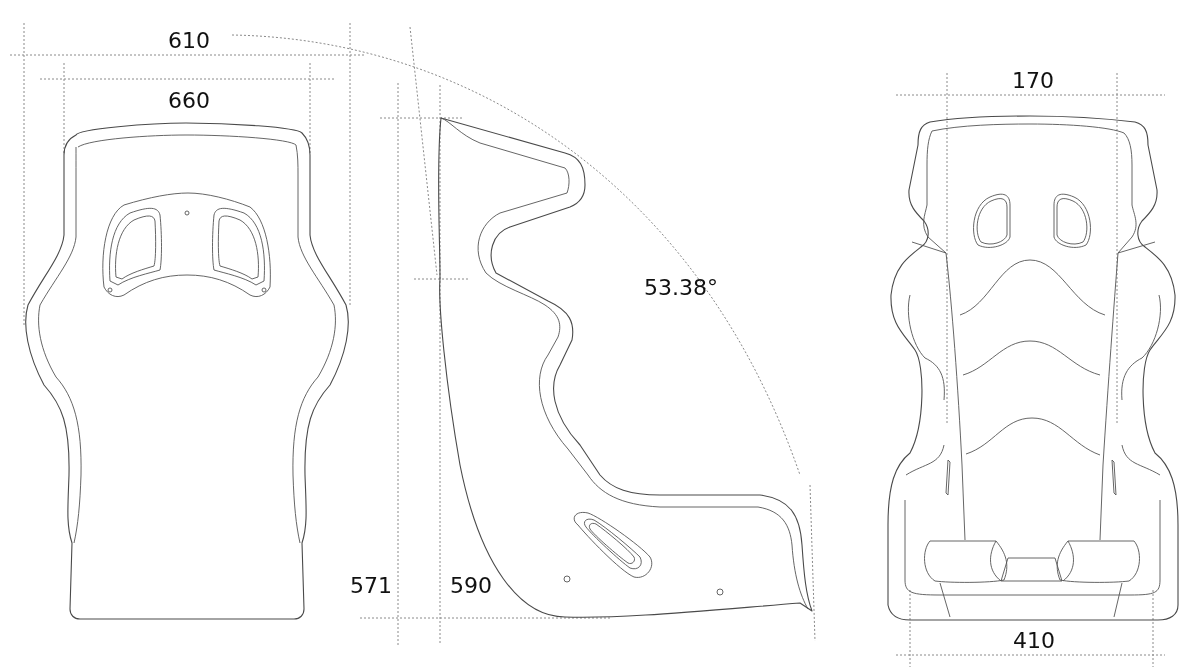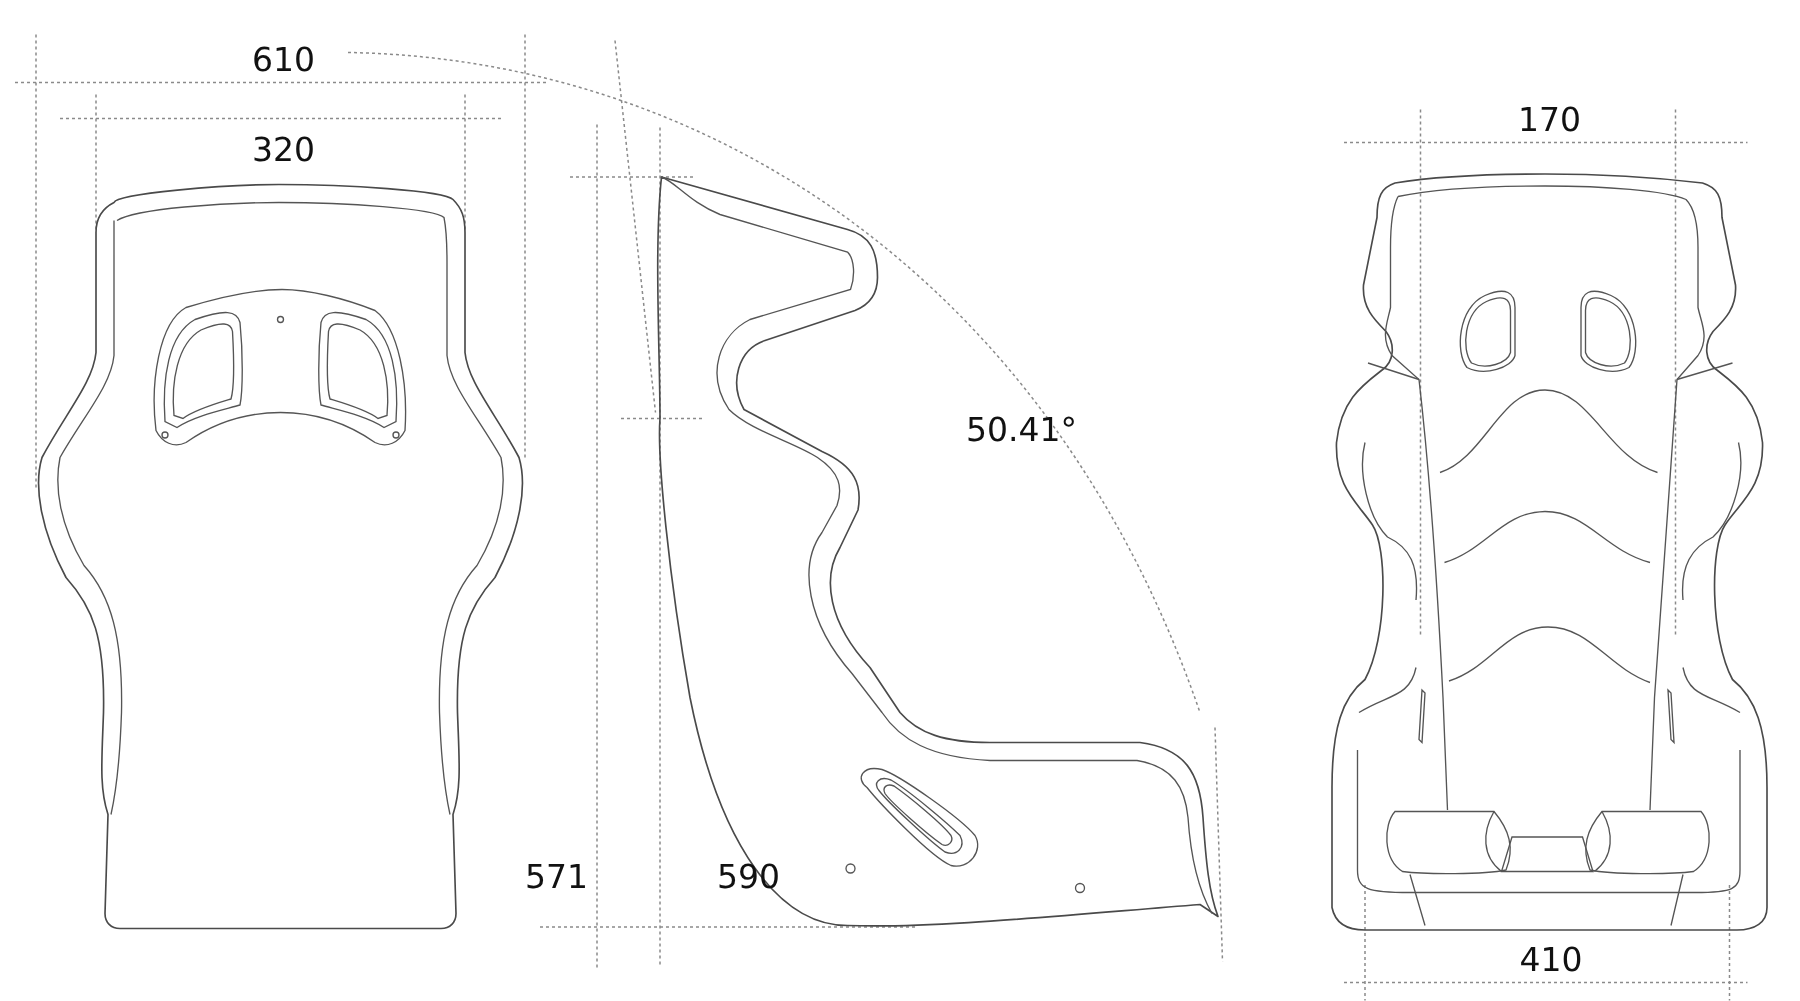--- a/index.html
+++ b/index.html
@@ -161,20 +161,20 @@
     <path class="outline-thin" d="M930,536 L996,536 C1006,548 1010,560 1004,575 C990,578 950,578 935,576 C922,568 922,545 930,536 Z"></path>
     <path class="outline-thin" d="M996,536 C988,550 988,566 1001,576"></path>
     <path class="outline-thin" d="M1008,553 L1055,553 L1062,576 L1001,576 Z"></path>
     <path class="outline-thin" d="M1068,536 L1134,536 C1142,545 1142,568 1129,576 C1114,578 1074,578 1060,575 C1054,560 1058,548 1068,536 Z"></path>
     <path class="outline-thin" d="M1068,536 C1076,550 1076,566 1063,576"></path>
     <path class="outline-thin" d="M940,578 L950,612 M1122,578 L1114,612"></path>
   </g>
 </svg>
 
 <span class="label" style="left:168px; top:25px;">610</span>
-<span class="label" style="left:168px; top:85px;">320</span>
-<span class="label" style="left:644px; top:272px;">50.41°</span>
+<span class="label" style="left:168px; top:85px;">660</span>
+<span class="label" style="left:644px; top:272px;">53.38°</span>
 <span class="label" style="left:350px; top:570px;">571</span>
-<span class="label" style="left:450px; top:570px;margin-left:28px;">590</span>
+<span class="label" style="left:450px; top:570px;">590</span>
 <span class="label" style="left:1012px; top:65px;">170</span>
 <span class="label" style="left:1013px; top:625px;">410</span>
 
 </div>
 
 </body></html>

